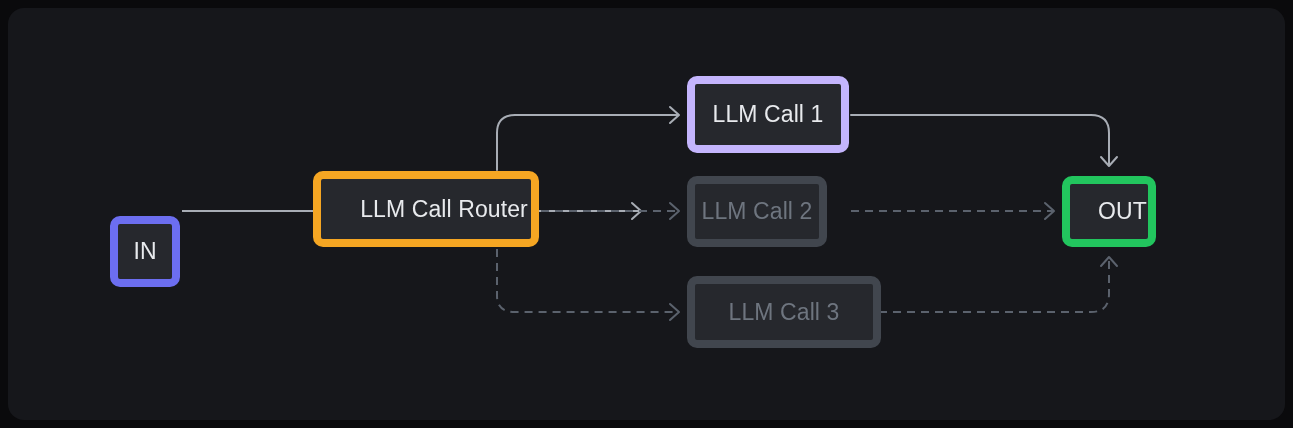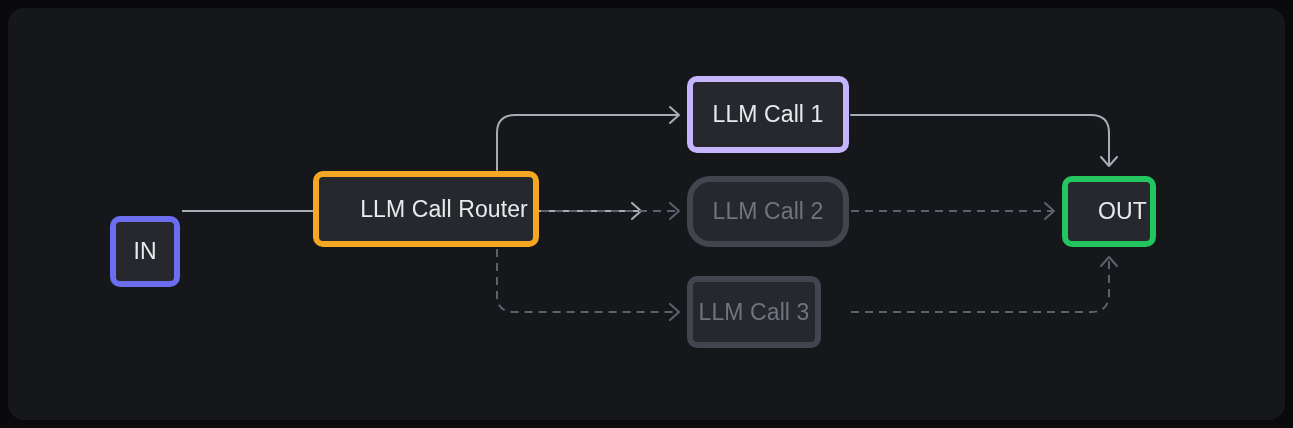--- a/index.html
+++ b/index.html
@@ -28,43 +28,43 @@
     left: 0;
     top: 0;
     width: 1293px;
     height: 428px;
     pointer-events: none;
   }
   .node {
     position: absolute;
     box-sizing: border-box;
     background: #26282d;
-    border: 6px solid #c4b5fd;
+    border: 8px solid #c4b5fd;
     border-radius: 10px;
     display: flex;
     align-items: center;
     justify-content: center;
     color: #e8eaed;
     font-size: 23px;
     letter-spacing: 0.1px;
     white-space: nowrap;
   }
   .node.dimmed {
     border-color: #41464e;
     color: #6e757f;
   }
   .node.accent-blue   { border-color: #6c6ef0; }
   .node.accent-amber  { border-color: #f5a623; padding-left: 36px; }
   .node.accent-green  { border-color: #22c55e; padding-left: 27px; }
 
   #node-in      { left: 110px; top: 176px; width:  70px; height: 71px; margin-top: 40px; }
   #node-router  { left: 313px; top: 171px; width: 226px; height: 76px; }
   #node-call-1  { left: 687px; top:  76px; width: 162px; height: 77px; }
-  #node-call-2  { left: 687px; top: 176px; width: 162px; height: 71px; border-radius: 23px; }
-  #node-call-3  { left: 687px; top: 276px; width: 134px; height: 72px; }
+  #node-call-2  { left: 687px; top: 176px; width: 140px; height: 71px; }
+  #node-call-3  { left: 687px; top: 276px; width: 194px; height: 72px; }
   #node-out     { left:1062px; top: 176px; width:  94px; height: 71px; }
 </style>
 </head>
 <body>
 
 <div id="canvas"></div>
 
 <svg id="edges" viewBox="0 0 1293 428" xmlns="http://www.w3.org/2000/svg">
 
   <g>

